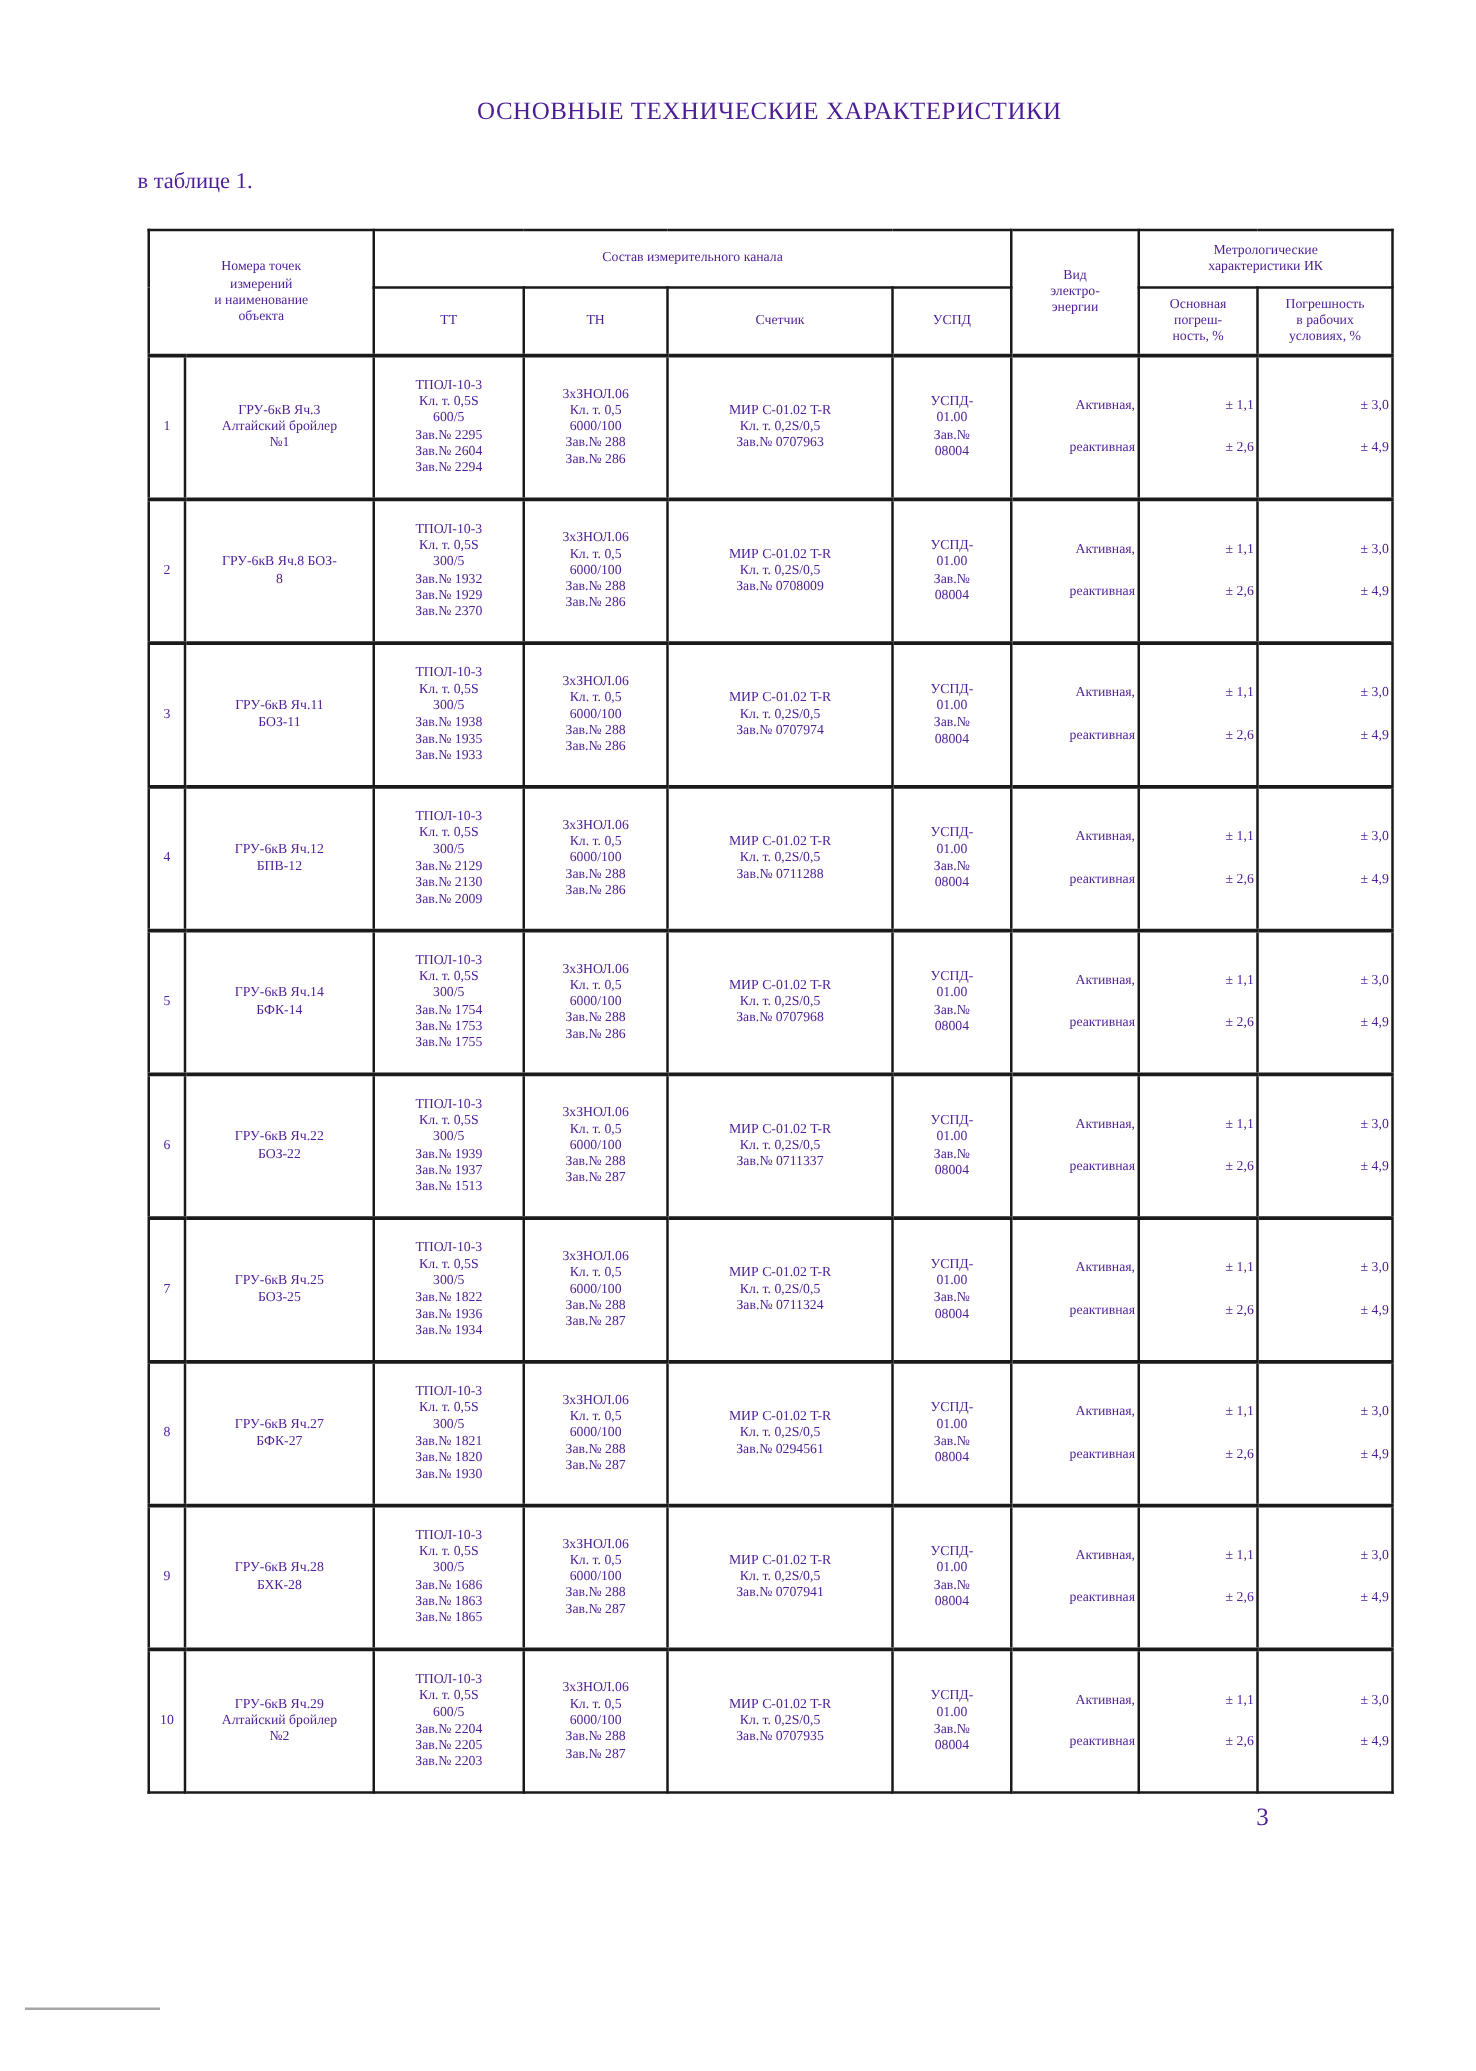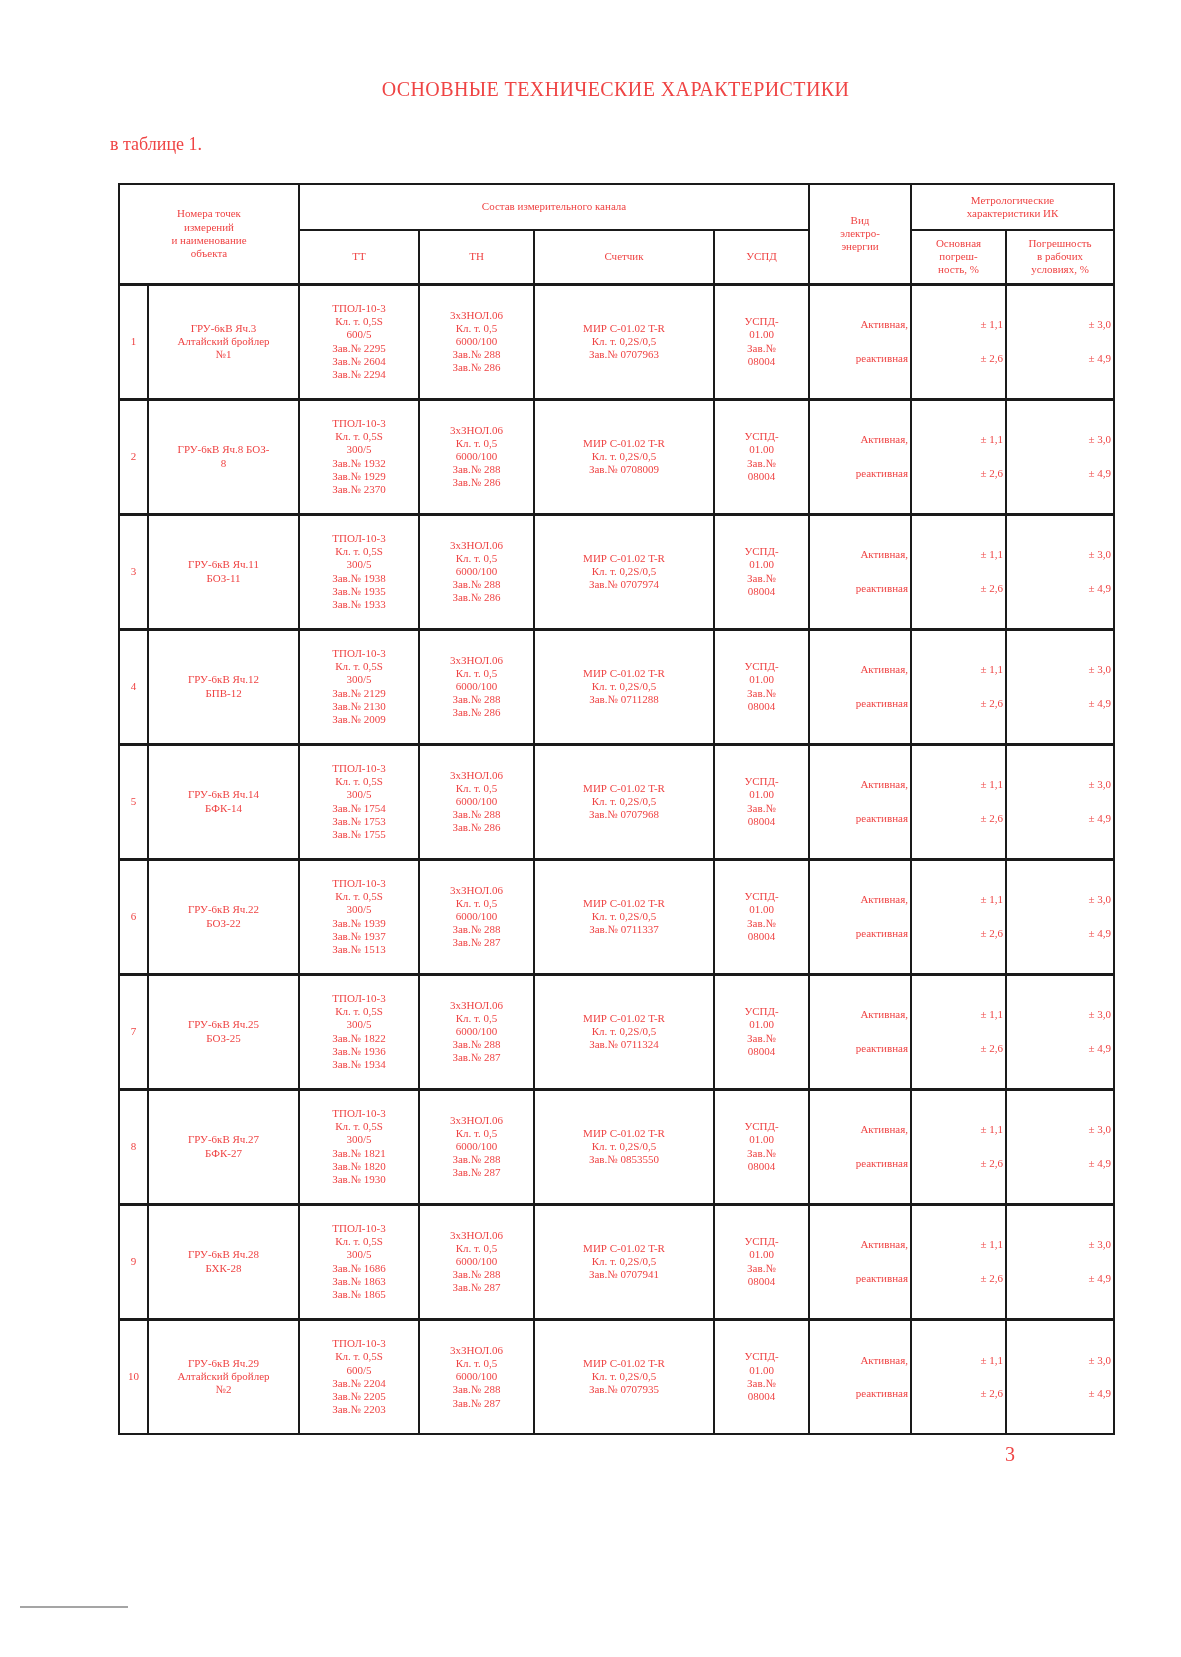--- a/index.html
+++ b/index.html
@@ -1,20 +1,20 @@
 <!DOCTYPE html>
 <html lang="ru"><head>
 <meta charset="utf-8">
 <style>
   html,body{margin:0;padding:0;background:#ffffff;}
   .page{
     position:relative;
     width:1181px;height:1657px;
     background:#ffffff;
-    color:#ef4444;
+    color:#4c1d95;
     font-family:"Liberation Serif","DejaVu Serif",serif;
     overflow:hidden;
   }
   .title{
     position:absolute;top:78px;left:118px;width:995px;
     text-align:center;font-size:20px;letter-spacing:0.4px;
   }
   .intro1{position:absolute;top:107px;left:165px;font-size:19px;white-space:nowrap;}
   .intro2{position:absolute;top:134px;left:110px;font-size:18px;white-space:nowrap;}
   .caption{position:absolute;top:158px;left:174px;font-size:19px;white-space:nowrap;}
@@ -555,21 +555,21 @@
               <div class="ln">Кл. т. 0,5</div>
               <div class="ln">6000/100</div>
               <div class="ln">Зав.№ 288</div>
               <div class="ln">Зав.№ 287</div>
             </div>
           </td>
           <td>
             <div class="cellv">
               <div class="ln">МИР С-01.02 T-R</div>
               <div class="ln">Кл. т. 0,2S/0,5</div>
-              <div class="ln">Зав.№ 0853550</div>
+              <div class="ln">Зав.№ 0294561</div>
             </div>
           </td>
           <td>
             <div class="cellv">
               <div class="ln">УСПД-</div>
               <div class="ln">01.00</div>
               <div class="ln">Зав.№</div>
               <div class="ln">08004</div>
             </div>
           </td>

